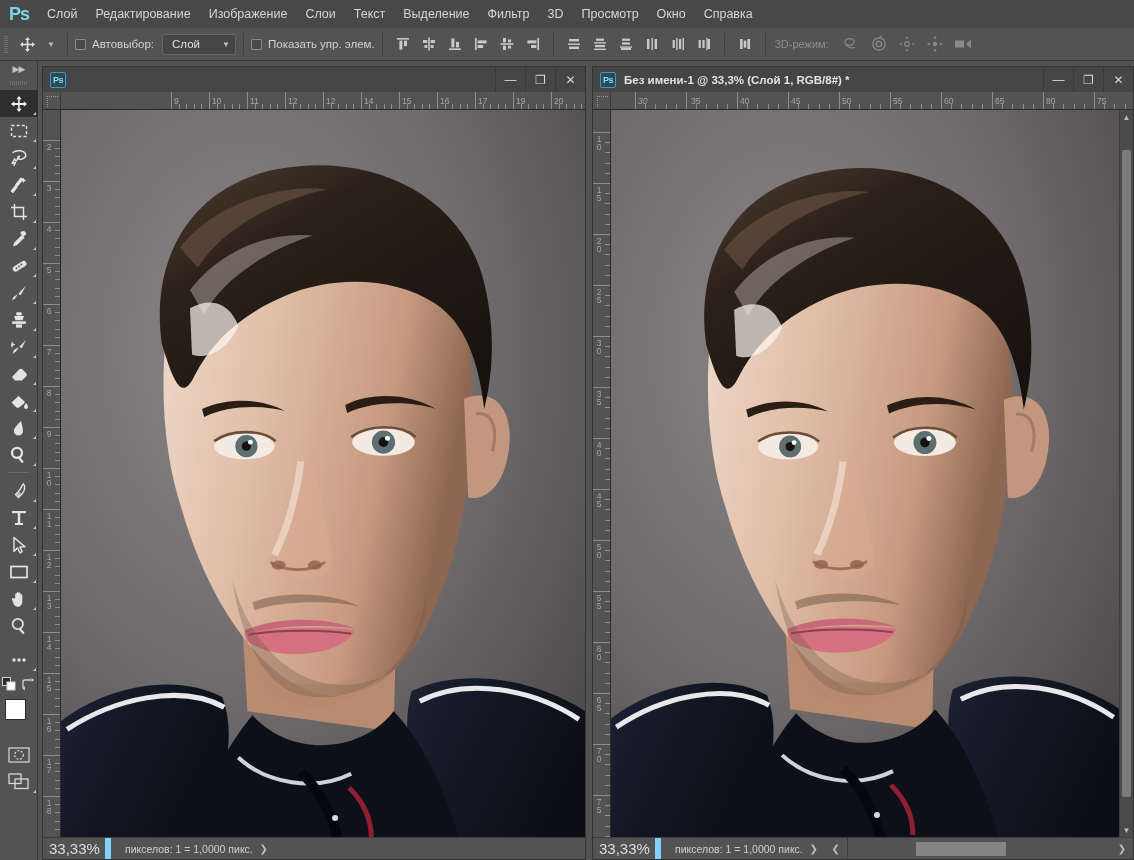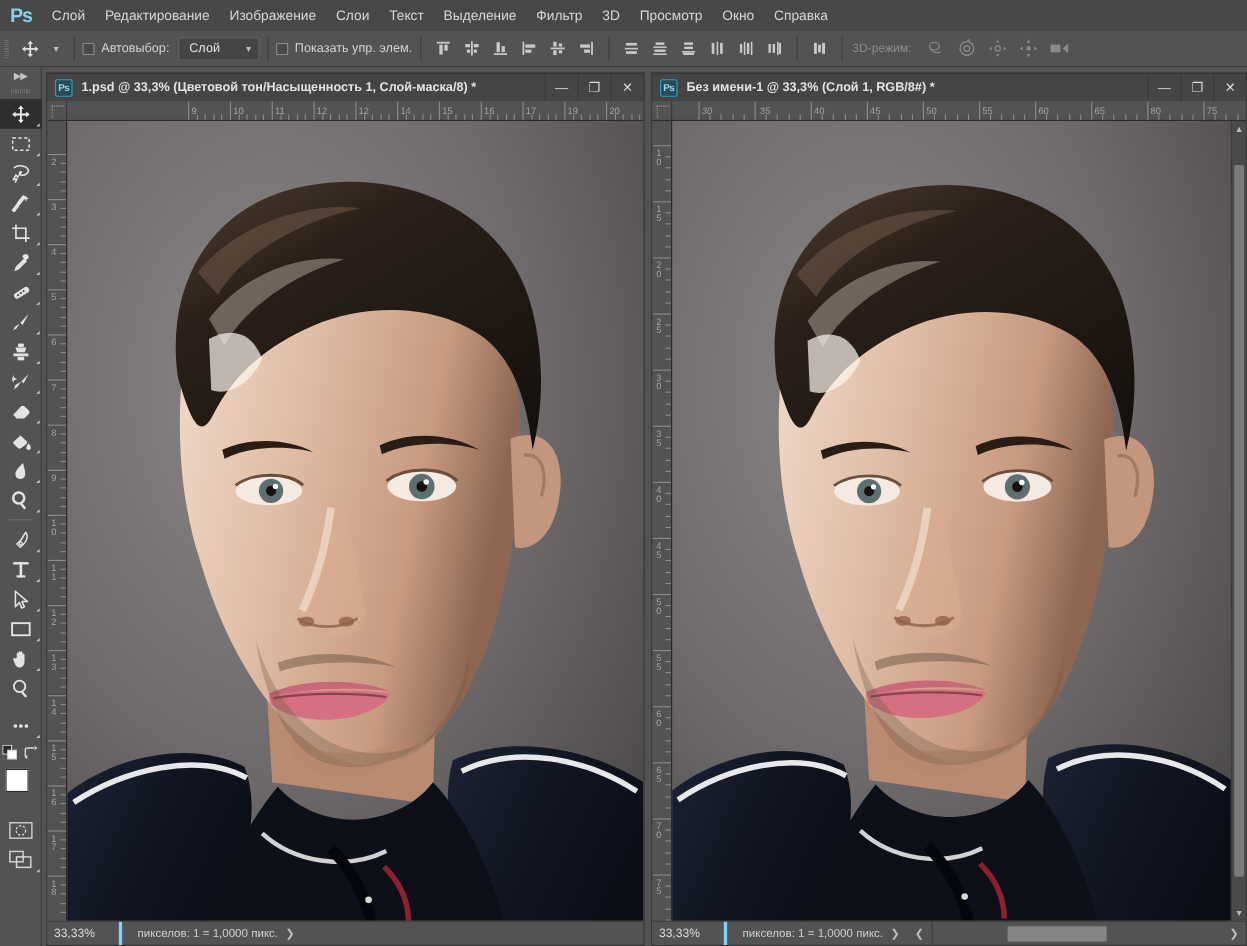--- a/index.html
+++ b/index.html
@@ -176,22 +176,22 @@
   .photo { position: absolute; left: 0; top: 0; width: 100%; height: 100%; }
 
   
   .statusbar {
     position: absolute; left: 0; right: 0; bottom: 0; height: 22px;
     background: #535353; border-top: 1px solid #3d3d3d;
     display: flex; align-items: center; z-index: 6;
   }
   .sb-zoom {
     width: 68px; height: 22px; display: flex; align-items: center;
-    padding-left: 6px; color: #dcdcdc; font-size: 11px;
-    border-right: 3px solid #7dd3fc;
+    padding-left: 6px; color: #dcdcdc; font-size: 15px;
+    border-right: 6px solid #7dd3fc;
   }
   .sb-info {
     height: 22px; display: flex; align-items: center;
     padding-left: 14px; color: #cfcfcf; font-size: 10.5px; white-space: nowrap;
   }
   .sb-arrow {
     width: 22px; height: 22px; display: flex; align-items: center; justify-content: center;
     color: #bdbdbd; font-size: 10px;
   }
   .sb-track { flex: 1; height: 22px; position: relative; border-left: 1px solid #3d3d3d; }
@@ -619,21 +619,20 @@
         <rect x="1" y="1" width="12" height="9.5" fill="none" stroke="#d8d8d8" stroke-width="1.3"></rect>
         <rect x="7" y="6" width="13" height="9.5" fill="none" stroke="#d8d8d8" stroke-width="1.3"></rect>
       </svg>
     <span class="tri"></span>
   </div>
 </div>
 
 <div class="docwin" id="doc-left">
   <div class="titlebar">
     <div class="tb-ps">Ps</div>
-    <div class="tb-title">1.psd @ 33,3% (Цветовой тон/Насыщенность 1, Слой-маска/8) *</div>
     <div class="tb-btns">
       <div class="tb-btn">—</div>
       <div class="tb-btn">❐</div>
       <div class="tb-btn close">✕</div>
     </div>
   </div>
 
   <div class="docbody" style="height:768px;">
     <div class="ruler-corner"></div>
     <div class="ruler-h" id="rh-left">

